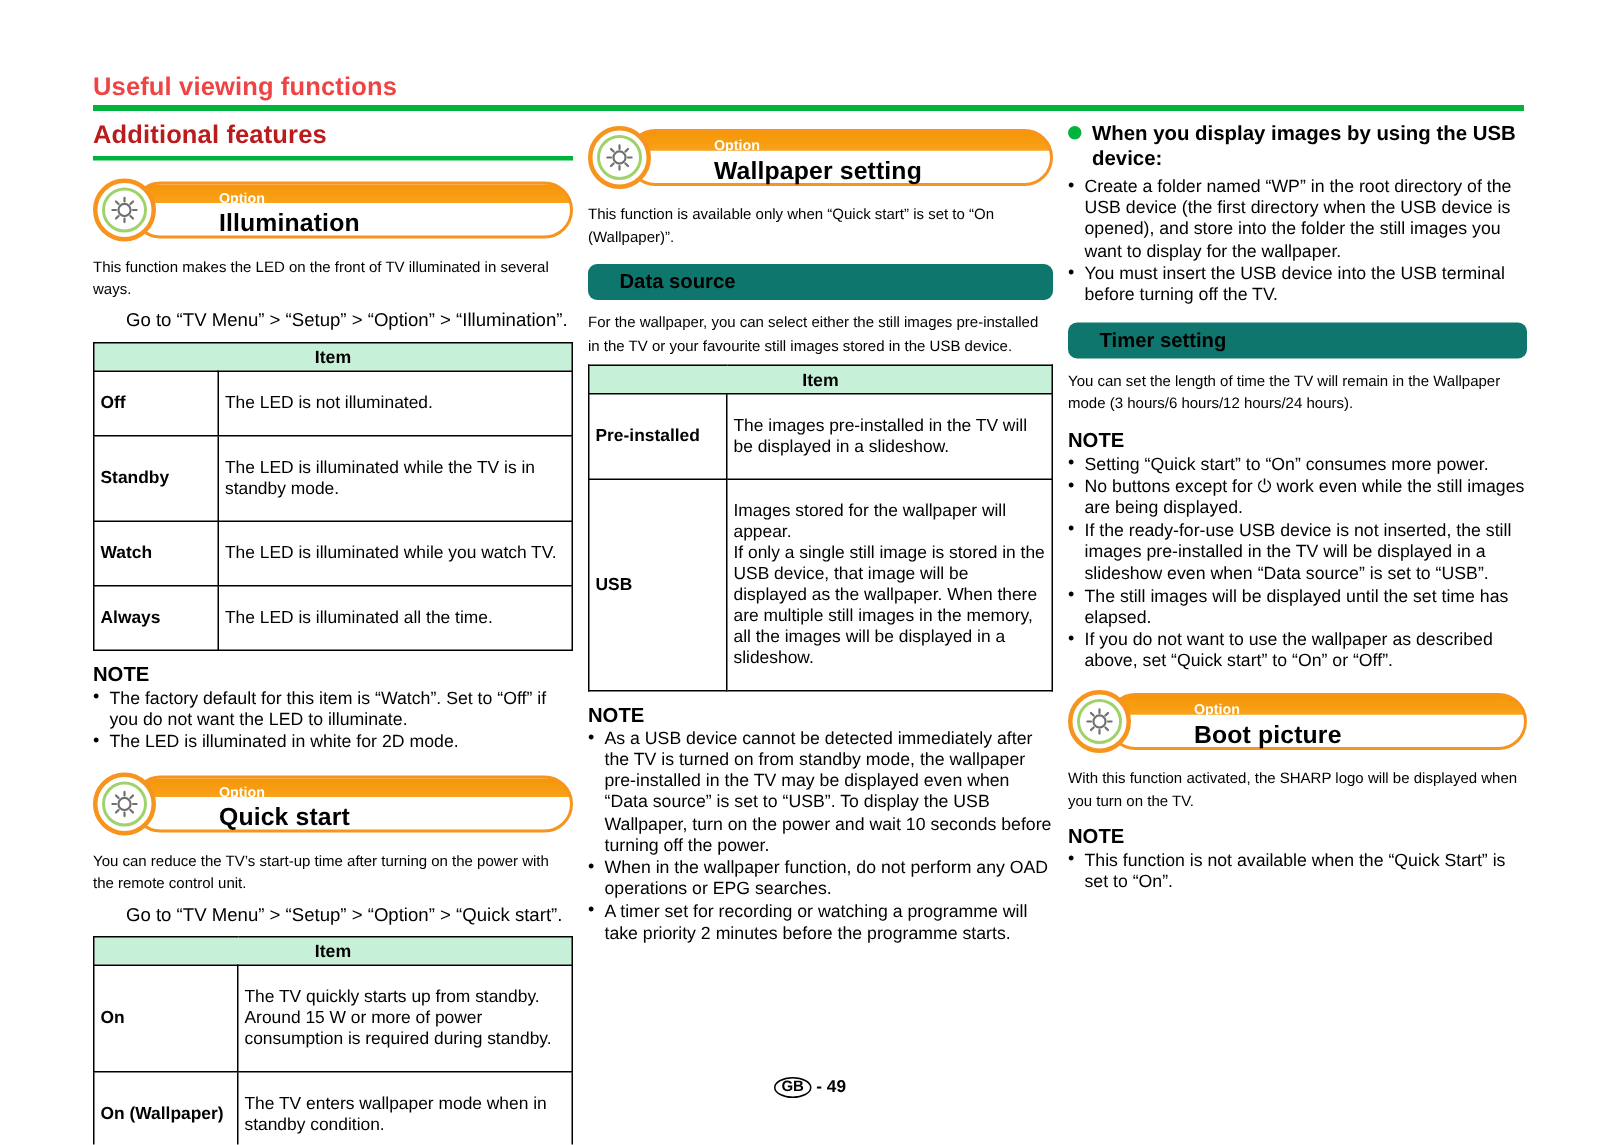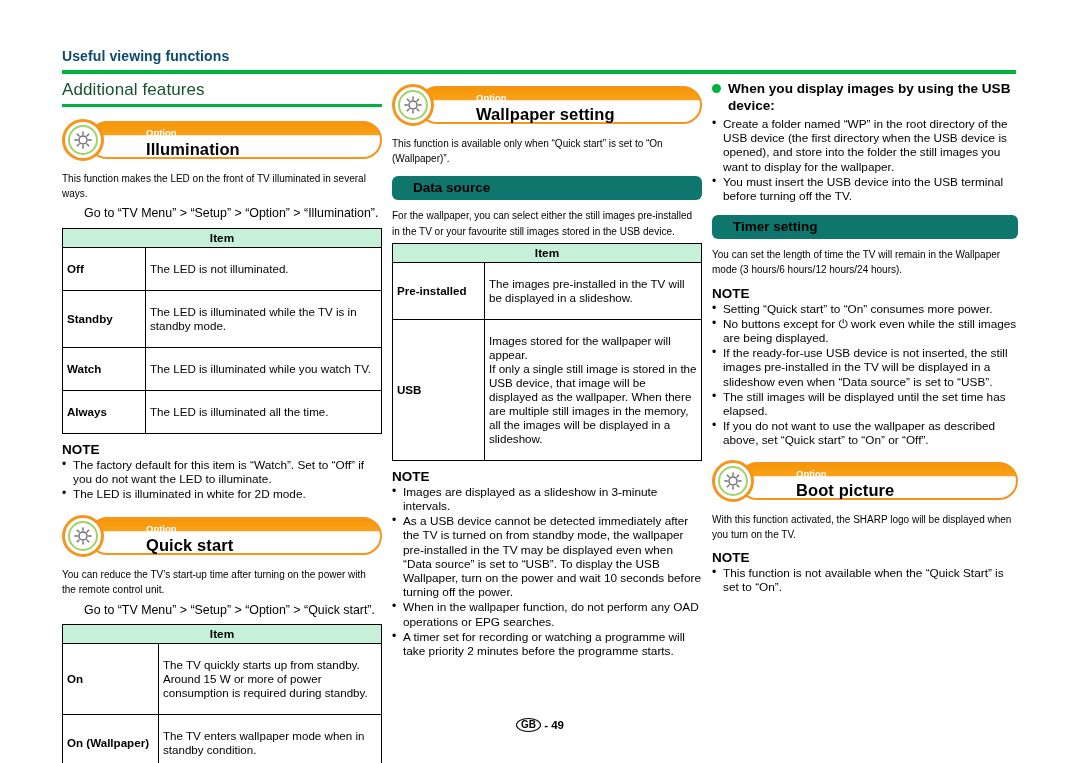--- a/index.html
+++ b/index.html
@@ -20,23 +20,23 @@
     left: 0; top: 0;
     width: 1080px;
     height: 763px;
   }
 
   
   .chapter-title {
     position: absolute;
     left: 62px;
     top: 48px;
-    font-size: 14px;
-    font-weight: bold;
-    color: #0c4a6e;
+    font-size: 17px;
+    font-weight: bold;
+    color: #ef4444;
     letter-spacing: .1px;
     white-space: nowrap;
   }
   .chapter-rule {
     position: absolute;
     left: 62px;
     top: 70px;
     width: 954px;
     height: 4px;
     background: #00b33c;
@@ -46,22 +46,22 @@
   .col {
     position: absolute;
     top: 80px;
   }
   .col1 { left: 62px;  width: 320px; }
   .col2 { left: 392px; width: 310px; }
   .col3 { left: 712px; width: 306px; }
 
   .section-title {
     font-size: 17px;
-    font-weight: normal;
-    color: #14532d;
+    font-weight: bold;
+    color: #b91c1c;
     margin: 0 0 4px 0;
     letter-spacing: .1px;
   }
   .section-rule {
     width: 100%;
     height: 3px;
     background: #00b33c;
     margin-bottom: 14px;
   }
 
@@ -412,21 +412,20 @@
         <tr>
           <td class="k">USB</td>
           <td style="white-space:pre-line">Images stored for the wallpaper will appear.
 If only a single still image is stored in the USB device, that image will be displayed as the wallpaper. When there are multiple still images in the memory, all the images will be displayed in a slideshow.</td>
         </tr>
       </tbody>
     </table>
 
     <div class="note-h">NOTE</div>
     <ul class="bullets">
-      <li>Images are displayed as a slideshow in 3-minute intervals.</li>
       <li>As a USB device cannot be detected immediately after the TV is turned on from standby mode, the wallpaper pre-installed in the TV may be displayed even when “Data source” is set to “USB”. To display the USB Wallpaper, turn on the power and wait 10 seconds before turning off the power.</li>
       <li>When in the wallpaper function, do not perform any OAD operations or EPG searches.</li>
       <li>A timer set for recording or watching a programme will take priority 2 minutes before the programme starts.</li>
     </ul>
   </div>
 
   <div class="col col3">
 
     <div class="green-head">When you display images by using the USB device:</div>
     <ul class="bullets">

